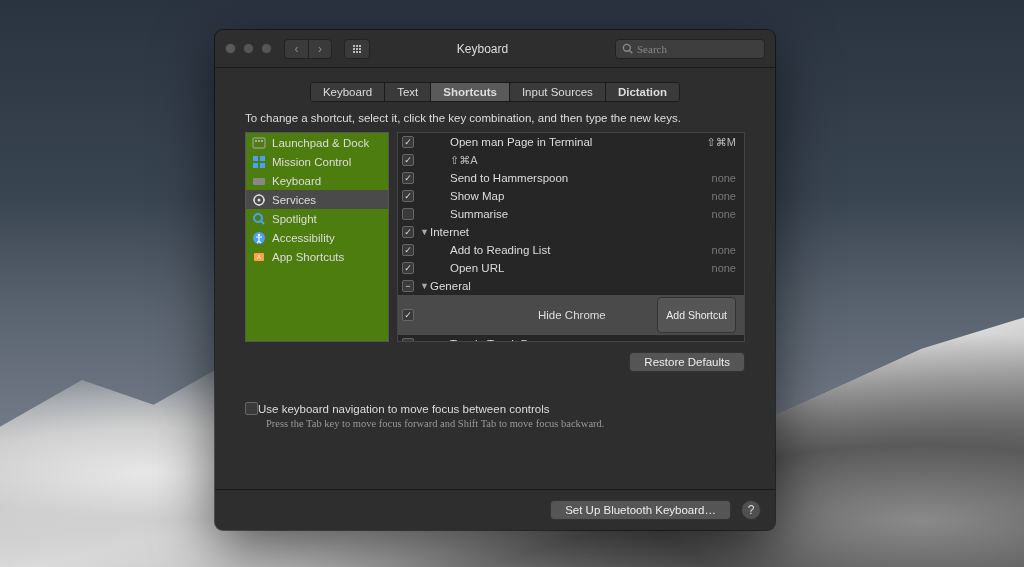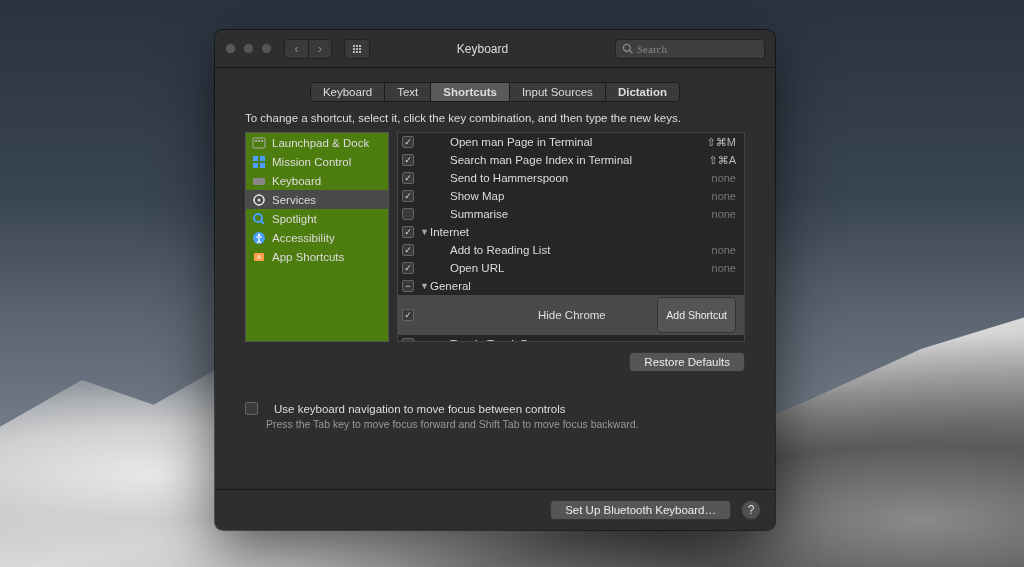--- a/index.html
+++ b/index.html
@@ -106,23 +106,23 @@
   .addshort {
     background: #555; border: 1px solid #333; border-radius: 4px;
     color: #eee; font-size: 10.5px; padding: 11px 8px; cursor: default;
   }
   .restore-row { display: flex; justify-content: flex-end; padding: 10px 30px 0; }
   .btn {
     background: #555; border: 1px solid #333; border-radius: 4px;
     color: #eee; font-size: 11.5px; padding: 3px 14px; cursor: default;
   }
   .footer-opts { padding: 30px 30px 8px; }
-  .kbnav { display: flex; align-items: center; gap: 16px; font-size: 11.5px; color: #ddd; }
+  .kbnav { display: flex; align-items: center; gap: 0; font-size: 11.5px; color: #ddd; }
   .kbnav .chk { width: 13px; height: 13px; border: 1px solid #666; border-radius: 2px; background: #3a3a3a; }
-  .hint { color: #999; font-size: 10.5px; margin-left: 21px; margin-top: 3px; }
+  .hint { color: #999; font-size: 10.5px; margin-left: 21px; margin-top: 3px; font-family: Liberation Serif, serif; }
   .bottom-bar {
     margin-top: auto; border-top: 1px solid #1a1a1a;
     display: flex; justify-content: flex-end; align-items: center;
     padding: 10px 14px; gap: 10px;
   }
   .helpbtn {
     width: 20px; height: 20px; border-radius: 50%; background: #505050;
     border: 1px solid #333; color: #ddd; font-size: 12px;
     display: inline-flex; align-items: center; justify-content: center; cursor: default;
   }
@@ -255,21 +255,20 @@
     <div class="right-panel" id="rightpanel">
         <div class="row">
           <span class="chk checked"></span>
           <span class="indent2"></span>
           <span class="label">Open man Page in Terminal</span>
           <span class="shortcut">⇧⌘M</span>
         </div>
         <div class="row">
           <span class="chk checked"></span>
           <span class="indent2"></span>
-          <span class="label">Search man Page Index in Terminal</span>
           <span class="shortcut">⇧⌘A</span>
         </div>
         <div class="row">
           <span class="chk checked"></span>
           <span class="indent2"></span>
           <span class="label">Send to Hammerspoon</span>
           <span class="none">none</span>
         </div>
         <div class="row">
           <span class="chk checked"></span>

